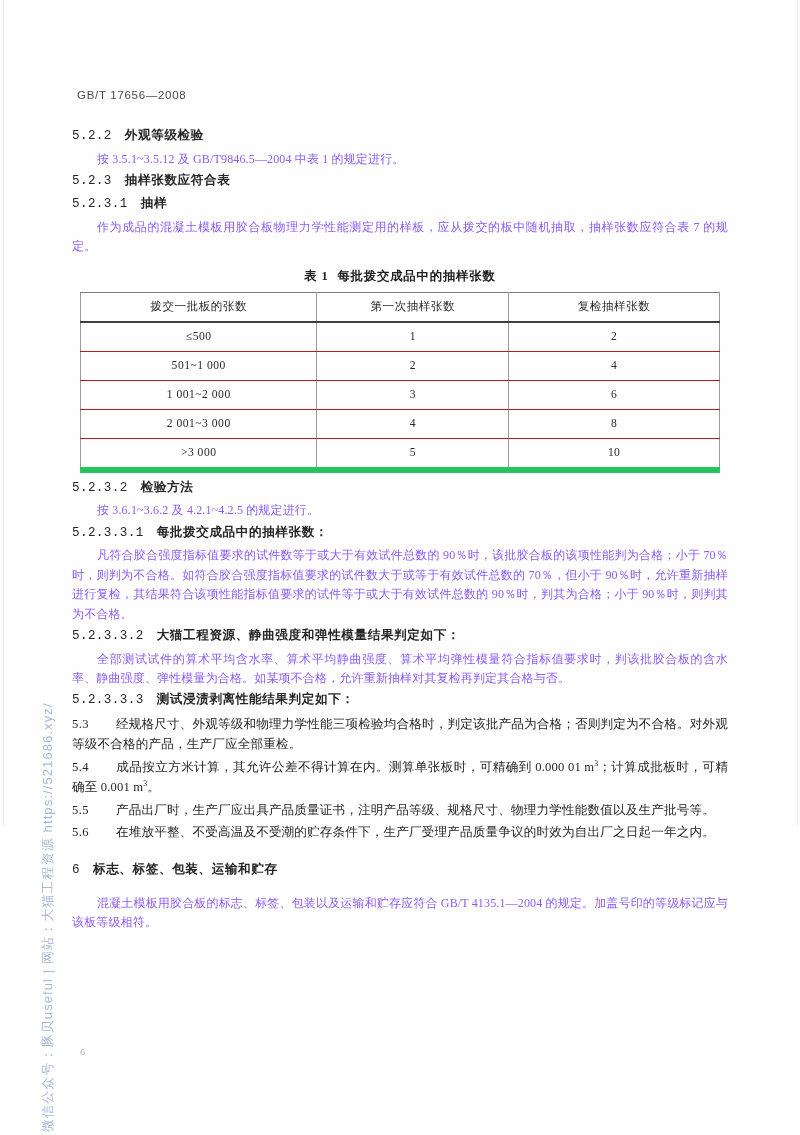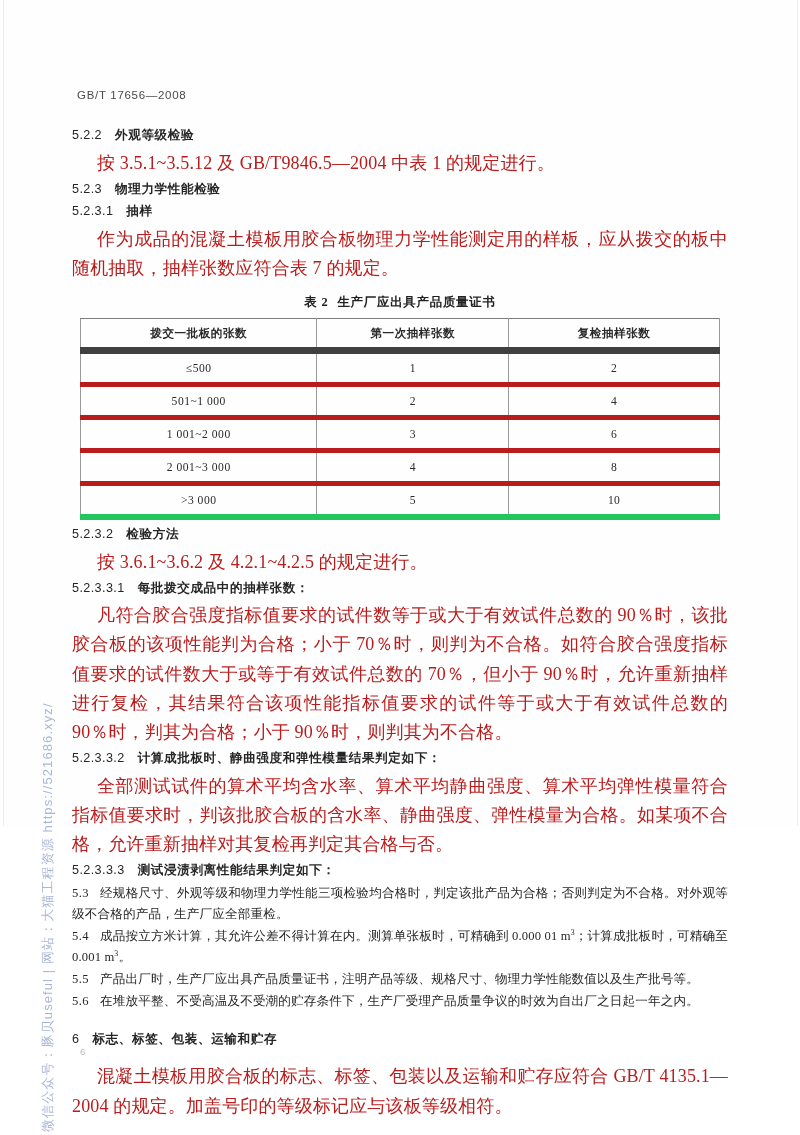--- a/index.html
+++ b/index.html
@@ -60,49 +60,49 @@
 
   .clause-head {
     font-size: 12.6px;
     color: #262626;
     margin: 0 0 3px 0;
     line-height: 1.55;
     white-space: nowrap;
   }
   .clause-head .num {
     letter-spacing: 0.4px;
-    font-family: Liberation Sans, sans-serif;
+    font-family: Liberation Mono, monospace;
   }
   .clause-head .ttl {
     margin-left: 13px;
     font-weight: bold;
     letter-spacing: 0.6px;
     font-family: Liberation Serif, serif;
   }
 
   .para {
-    font-size: 18px;
+    font-size: 12px;
     line-height: 1.62;
     margin: 0 0 2px 0;
     text-indent: 25px;
     text-align: justify;
     letter-spacing: 0.15px;
-    color: #b91c1c;
+    color: #8b5cf6;
   }
 
   
   .clause-flow {
     font-size: 12.6px;
     line-height: 1.62;
     margin: 0 0 2px 0;
     text-align: justify;
     letter-spacing: 0.15px;
     color: #262626;
   }
-  .clause-flow .num { margin-right: 11px; letter-spacing: 0.4px; }
+  .clause-flow .num { margin-right: 27px; letter-spacing: 0.4px; }
 
   .gap-s { height: 5px; }
   .gap-m { height: 10px; }
   .gap-l { height: 16px; }
 
   sup { font-size: 0.62em; vertical-align: super; line-height: 0; }
 
   
   #table-caption {
     text-align: center;
@@ -126,25 +126,25 @@
 
   table.samp th, table.samp td {
     text-align: center;
     font-size: 11.6px;
     letter-spacing: 0.5px;
     color: #2a2a2a;
     padding: 5px 2px 5px 2px;
     height: 18px;
     border-left: 1px solid #9a9a9a;
     border-right: 1px solid #9a9a9a;
-    border-bottom: 5px solid #b91c1c;
+    border-bottom: 1px solid #b91c1c;
   }
   table.samp th {
-    font-weight: bold;
-    border-bottom: 7px solid #404040;
+    font-weight: normal;
+    border-bottom: 2px solid #404040;
     border-top: 1px solid #7d7d7d;
     margin-top: 20px;
   }
   table.samp tr:last-child td { border-bottom: 6px solid #22c55e; }
   table.samp td.val { letter-spacing: 0.3px; }
 
   
   #folio {
     position: absolute;
     left: 80px;
@@ -182,30 +182,30 @@
   <div id="doc-header">GB/T 17656—2008</div>
 
   <div id="content">
 
     <div class="clause-head">
       <span class="num">5.2.2</span><span class="ttl">外观等级检验</span>
     </div>
     <p class="para">按 3.5.1~3.5.12 及 GB/T9846.5—2004 中表 1 的规定进行。</p>
 
     <div class="clause-head">
-      <span class="num">5.2.3</span><span class="ttl">物理力学性能检验</span>
+      <span class="num">5.2.3</span><span class="ttl">抽样张数应符合表</span>
     </div>
 
     <div class="clause-head">
       <span class="num">5.2.3.1</span><span class="ttl">抽样</span>
     </div>
     <p class="para">作为成品的混凝土模板用胶合板物理力学性能测定用的样板，应从拨交的板中随机抽取，抽样张数应符合表 7 的规定。</p>
 
     <div id="table-caption">
-      <span class="cap-no">表 2</span><span>生产厂应出具产品质量证书</span>
+      <span class="cap-no">表 1</span><span>每批拨交成品中的抽样张数</span>
     </div>
 
     <table class="samp">
       <colgroup>
           <col class="c1">
           <col class="c2">
           <col class="c3">
       </colgroup>
         <thead>
         <tr>
@@ -250,21 +250,21 @@
     </div>
     <p class="para">按 3.6.1~3.6.2 及 4.2.1~4.2.5 的规定进行。</p>
 
 
     <div class="clause-head">
       <span class="num">5.2.3.3.1</span><span class="ttl">每批拨交成品中的抽样张数：</span>
     </div>
     <p class="para">凡符合胶合强度指标值要求的试件数等于或大于有效试件总数的 90％时，该批胶合板的该项性能判为合格；小于 70％时，则判为不合格。如符合胶合强度指标值要求的试件数大于或等于有效试件总数的 70％，但小于 90％时，允许重新抽样进行复检，其结果符合该项性能指标值要求的试件等于或大于有效试件总数的 90％时，判其为合格；小于 90％时，则判其为不合格。</p>
 
     <div class="clause-head">
-      <span class="num">5.2.3.3.2</span><span class="ttl">计算成批板时、静曲强度和弹性模量结果判定如下：</span>
+      <span class="num">5.2.3.3.2</span><span class="ttl">大猫工程资源、静曲强度和弹性模量结果判定如下：</span>
     </div>
     <p class="para">全部测试试件的算术平均含水率、算术平均静曲强度、算术平均弹性模量符合指标值要求时，判该批胶合板的含水率、静曲强度、弹性模量为合格。如某项不合格，允许重新抽样对其复检再判定其合格与否。</p>
 
     <div class="clause-head">
       <span class="num">5.2.3.3.3</span><span class="ttl">测试浸渍剥离性能结果判定如下：</span>
     </div>
 
     <p class="clause-flow">
       <span class="num">5.3</span><span>经规格尺寸、外观等级和物理力学性能三项检验均合格时，判定该批产品为合格；否则判定为不合格。对外观等级不合格的产品，生产厂应全部重检。</span>
     </p>

